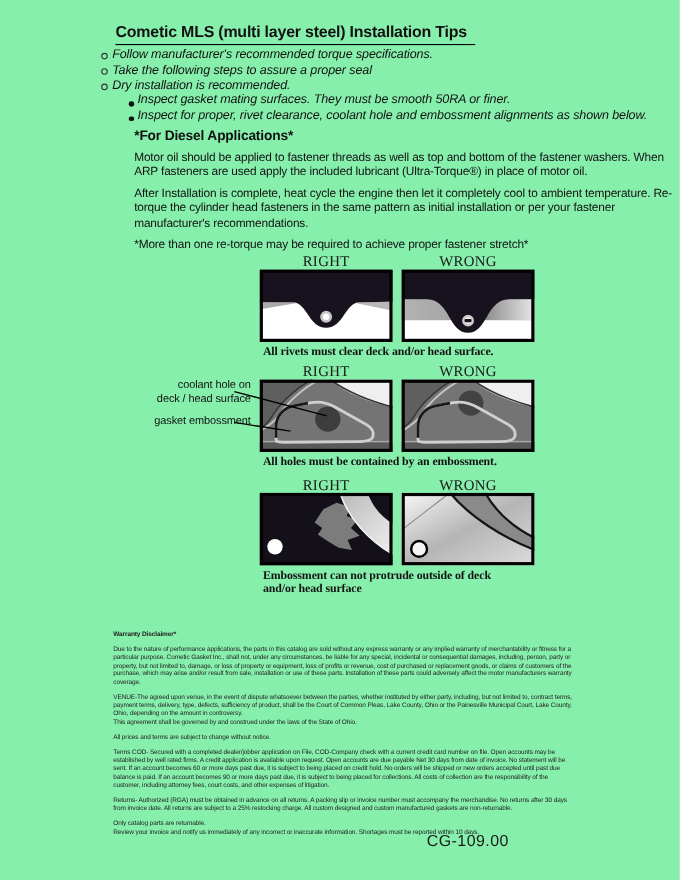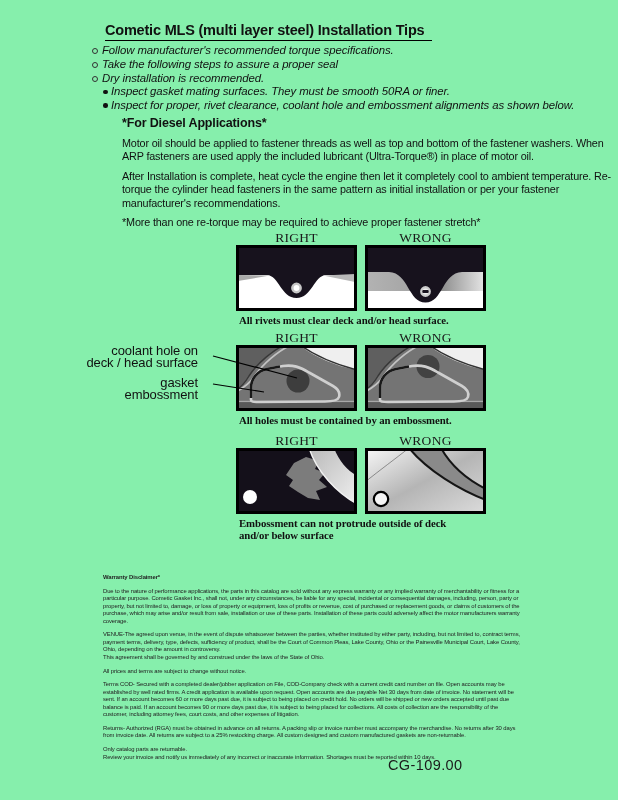--- a/index.html
+++ b/index.html
@@ -10,42 +10,42 @@
   .title{position:absolute;left:105px;top:22px;font-size:14.5px;font-weight:bold;
          letter-spacing:-0.2px;border-bottom:1.6px solid #000;padding:0 8px 2px 0;}
 
   
   .tips{position:absolute;left:92px;top:44px;font-size:11.4px;line-height:13.8px;letter-spacing:-0.1px;font-style:italic;}
   .bullet-row{display:flex;align-items:flex-start;}
   .marker-circle{width:4px;height:4px;border:1px solid #333;border-radius:50%;
                  margin:4px 4px 0 0;flex:none;}
   .marker-dot{width:4.5px;height:4.5px;background:#111;border-radius:50%;
               margin:4.2px 3.5px 0 0;flex:none;}
-  .sub{margin-left:11px;}
+  .sub{margin-left:25px;align-items:center;}
 
   
   .diesel{position:absolute;left:106px;top:117px;width:505px;font-size:10.8px;
           line-height:13.5px;letter-spacing:-0.15px;margin-left:16px;}
   .diesel-heading{font-size:12.5px;font-weight:bold;margin:0 0 6px 0;}
   .diesel p{margin:0 0 6px 0;white-space:pre-line;}
 
   
   .figures{position:absolute;left:236px;top:230px;width:280px;height:305px;}
   .figure{position:absolute;left:0;width:280px;font-family:Liberation Serif, serif;}
   .fig1{top:0;} .fig2{top:100px;} .fig3{top:203px;}
   .fig-headers{display:flex;gap:8px;height:15px;}
   .fig-header{width:121px;text-align:center;font-size:13.5px;letter-spacing:0.3px;color:#1a1a1a;}
   .fig-panels{display:flex;gap:8px;}
   svg.panel{display:block;}
   .fig-caption{margin-top:3px;padding-left:3px;font-weight:bold;font-size:10.8px;
                line-height:12.3px;letter-spacing:-0.1px;white-space:pre-line;}
 
   
-  .fig2-label{position:absolute;left:86px;width:112px;text-align:right;
-              font-size:13px;line-height:11.6px;letter-spacing:-0.1px;}
+  .fig2-label{position:absolute;left:116px;width:112px;text-align:right;
+              font-size:10px;line-height:11.6px;letter-spacing:-0.1px;}
   .label-coolant{top:345px;}
   .label-embossment{top:377px;}
   .leader-svg{position:absolute;left:0;top:340px;width:320px;height:70px;pointer-events:none;}
 
   
   .legal{position:absolute;left:103px;top:574px;width:420px;font-size:5.9px;
          line-height:7.4px;letter-spacing:-0.1px;color:#222;}
   .legal p{margin:0 0 6.5px 0;white-space:pre-line;}
   .legal-heading{font-weight:bold;margin:0 0 7px 0;}
 
@@ -197,21 +197,21 @@
           <rect x="0" y="0" width="121" height="66" fill="url(#wg3)"></rect>
           <path d="M0,34 C15,22 30,11 44,0" fill="none" stroke="#555555" stroke-width="1" opacity="0.6"></path>
           <path d="M44,0 L76,0 C85,16 101,31 121,41 L121,52 C95,42 63,23 44,0 Z" fill="#8a8a8a"></path>
           <path d="M44,0 C63,23 95,42 121,52" fill="none" stroke="#151515" stroke-width="2"></path>
           <path d="M76,0 C85,16 101,31 121,41" fill="none" stroke="#151515" stroke-width="2"></path>
           <circle cx="16" cy="51" r="7.2" fill="#f5f5f5" stroke="#000000" stroke-width="2.2"></circle>
           <rect x="1.5" y="1.5" width="118" height="63" fill="none" stroke="#000000" stroke-width="3"></rect>
         </svg>
       </div>
       <div class="fig-caption">Embossment can not protrude outside of deck
-and/or below surface</div>
+and/or head surface</div>
     </div>
 
   </div>
 
   <div class="fig2-label label-coolant" style="white-space:pre-line">coolant hole on
 deck / head surface</div>
   <div class="fig2-label label-embossment">gasket embossment</div>
   <svg class="leader-svg" width="320" height="70" viewBox="0 0 320 70">
     <line x1="213" y1="16" x2="297" y2="38" stroke="#000000" stroke-width="1.2"></line>
     <line x1="213" y1="44" x2="264" y2="52" stroke="#000000" stroke-width="1.2"></line>

